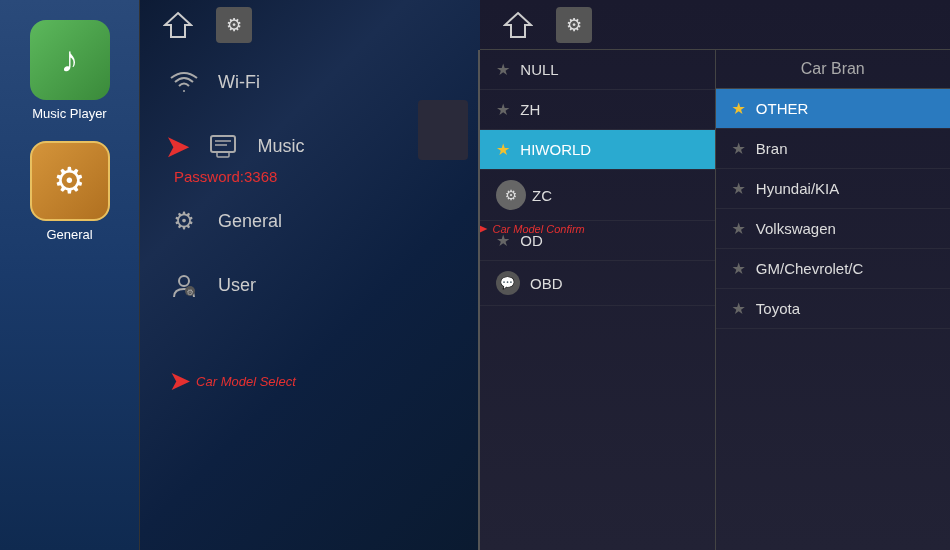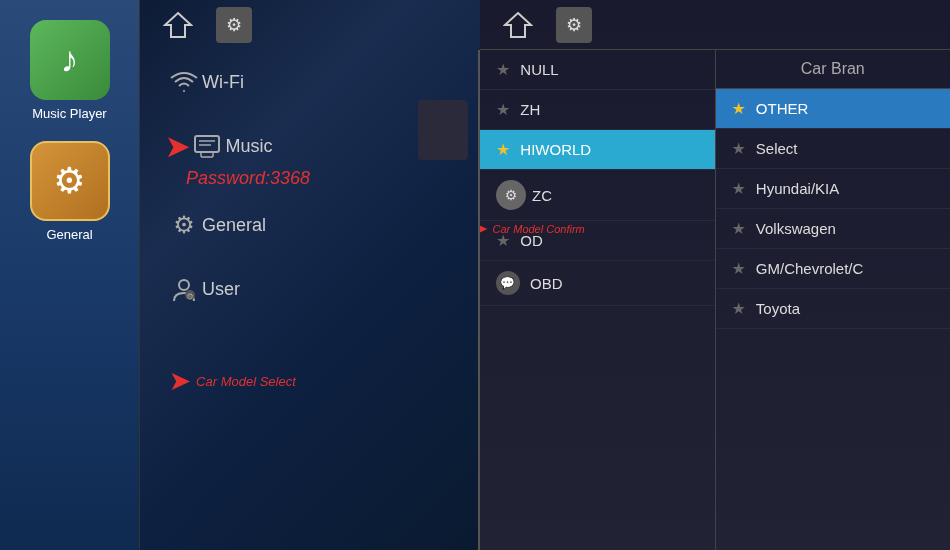--- a/index.html
+++ b/index.html
@@ -98,20 +98,21 @@
       display: flex;
       flex-direction: column;
       padding: 0 10px;
       gap: 0;
     }
 
     .menu-item {
       display: flex;
       align-items: center;
       padding: 14px 16px;
+      gap: 16px;
       color: #ccc;
       font-size: 18px;
       cursor: pointer;
       border-radius: 6px;
       position: relative;
     }
 
     .menu-item.active {
       border: 2px solid #e05050;
       background: rgba(150, 50, 50, 0.15);
@@ -130,23 +131,22 @@
     .menu-label {
       font-size: 18px;
     }
 
     .menu-item.active .menu-label {
       color: #6ab8ff;
     }
 
     .password-text {
       color: #e53030;
-      font-size: 18px;
-      font-style: italic;
-      margin-left: 36px;
+      font-size: 15px;
+      margin-left: 24px;
       margin-top: -10px;
       margin-bottom: 4px;
     }
 
     .divider-line {
       width: 2px;
       background: #555;
       height: calc(100% - 50px);
       position: absolute;
       right: 0;
@@ -423,21 +423,21 @@
       <div class="col-header">Car Bran</div>
       <div class="col-items">
 
         <div class="col-item other-highlighted">
           <span class="star-icon yellow">★</span>
           <span>OTHER</span>
         </div>
 
         <div class="col-item">
           <span class="star-icon">★</span>
-          <span>Select</span>
+          <span>Bran</span>
         </div>
 
         <div class="col-item">
           <span class="star-icon">★</span>
           <span>Hyundai/KIA</span>
         </div>
 
         <div class="col-item">
           <span class="star-icon">★</span>
           <span>Volkswagen</span>

